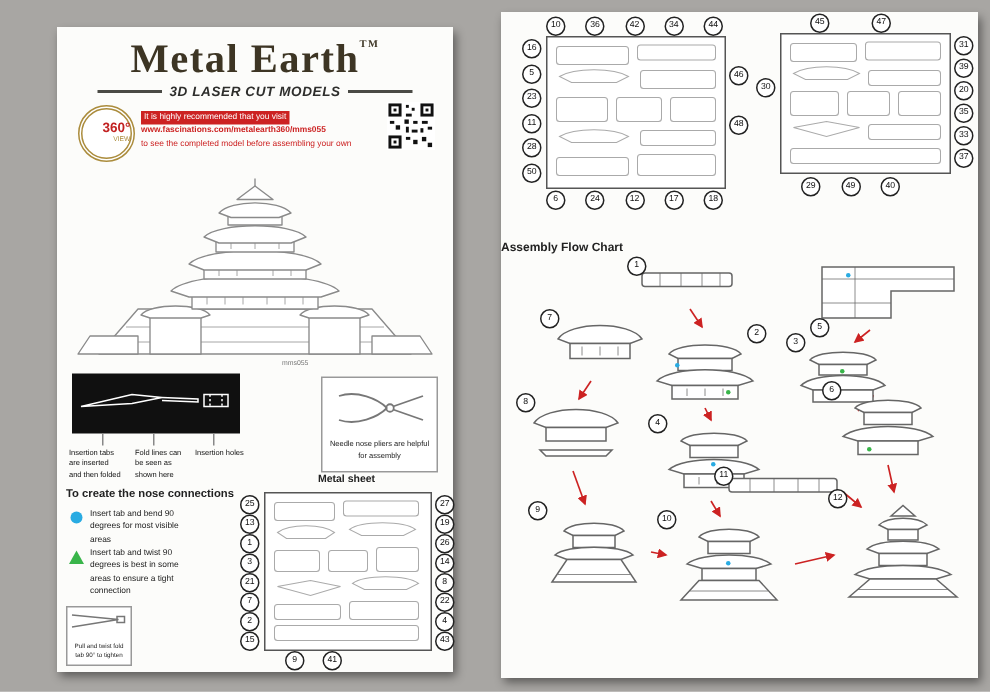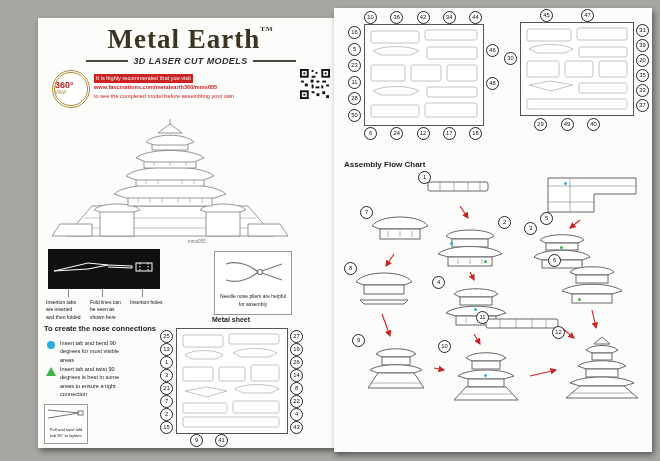--- a/index.html
+++ b/index.html
@@ -1,33 +1,33 @@
 <!DOCTYPE html>
 <html><head>
 <meta charset="utf-8">
 <style>
   html,body{margin:0;padding:0;}
   .canvas{position:relative;width:660px;height:461px;background:#a8a6a3;overflow:hidden;
     font-family:"Liberation Sans", sans-serif;color:#222;}
   .page{position:absolute;background:#fcfcfa;box-shadow:2px 3px 6px rgba(0,0,0,.45);}
-  .page-left{left:38px;top:18px;width:264px;height:430px;padding-left:41px;}
+  .page-left{left:38px;top:18px;width:264px;height:430px;}
   .page-right{left:334px;top:8px;width:318px;height:444px;}
 
   
   .logo-wrap{position:absolute;left:0;top:8px;width:100%;text-align:center;}
   .logo{font-family:"Liberation Serif", serif;font-weight:bold;font-size:27px;letter-spacing:1px;
     color:#3d3524;margin:0;line-height:1;}
   .logo .tm{font-size:7px;vertical-align:top;}
   .sub-row{display:flex;align-items:center;width:210px;margin:3px auto 0;}
   .sub-row .rule{flex:1;height:0;border-top:2px solid #4a4a45;}
   .subtitle{font-style:italic;font-weight:bold;font-size:9px;color:#2e2e2c;padding:0 5px;letter-spacing:.4px;}
 
   
   .badge{position:absolute;left:14px;top:52px;width:32px;height:32px;border:3px double #ab8c3c;
-    border-radius:50%;display:flex;flex-direction:column;align-items:flex-start;justify-content:center;background:#fff;}
+    border-radius:50%;display:flex;flex-direction:column;align-items:flex-end;justify-content:center;background:#fff;}
   .badge .b1{color:#c22222;font-weight:bold;font-size:9px;line-height:1;}
   .badge .b2{color:#ab8c3c;font-size:4.5px;line-height:1.4;}
   .notice{position:absolute;left:56px;top:56px;width:152px;font-size:5.6px;line-height:1.6;}
   .notice .n1{display:inline-block;background:#cc2222;color:#fff;padding:0 2px;}
   .notice .n2{color:#cc2222;font-weight:bold;display:block;}
   .notice .n3{color:#cc2222;display:block;}
   .qr{position:absolute;right:12px;top:50px;width:32px;height:32px;}
 
   .castle{position:absolute;left:8px;top:88px;width:248px;height:134px;}
   .model-code{position:absolute;left:150px;top:221px;font-size:4.6px;color:#777;}
@@ -56,21 +56,21 @@
 
   
   .co{width:11px;height:11px;border:1px solid #222;border-radius:50%;background:#fff;
     font-size:5.8px;line-height:11px;text-align:center;color:#111;flex:0 0 auto;}
   .co-col{position:absolute;display:flex;flex-direction:column;justify-content:space-between;}
   .co-row{position:absolute;display:flex;flex-direction:row;justify-content:space-between;}
 
   
   .s2{left:30px;top:16px;width:118px;height:100px;}
   .s3{left:186px;top:14px;width:112px;height:92px;}
-  .flow-head{position:absolute;left:10px;top:152px;font-size:8px;font-weight:bold;}
+  .flow-head{position:absolute;left:0;top:152px;font-size:8px;font-weight:bold;}
   .flow-arrows{position:absolute;left:0;top:160px;width:318px;height:284px;}
   .node{position:absolute;}
   .node .step{position:absolute;z-index:2;}
   .part{display:block;}
   .dot{position:absolute;width:3px;height:3px;border-radius:50%;z-index:2;}
 </style>
 </head>
 <body>
 
 <div class="canvas">

